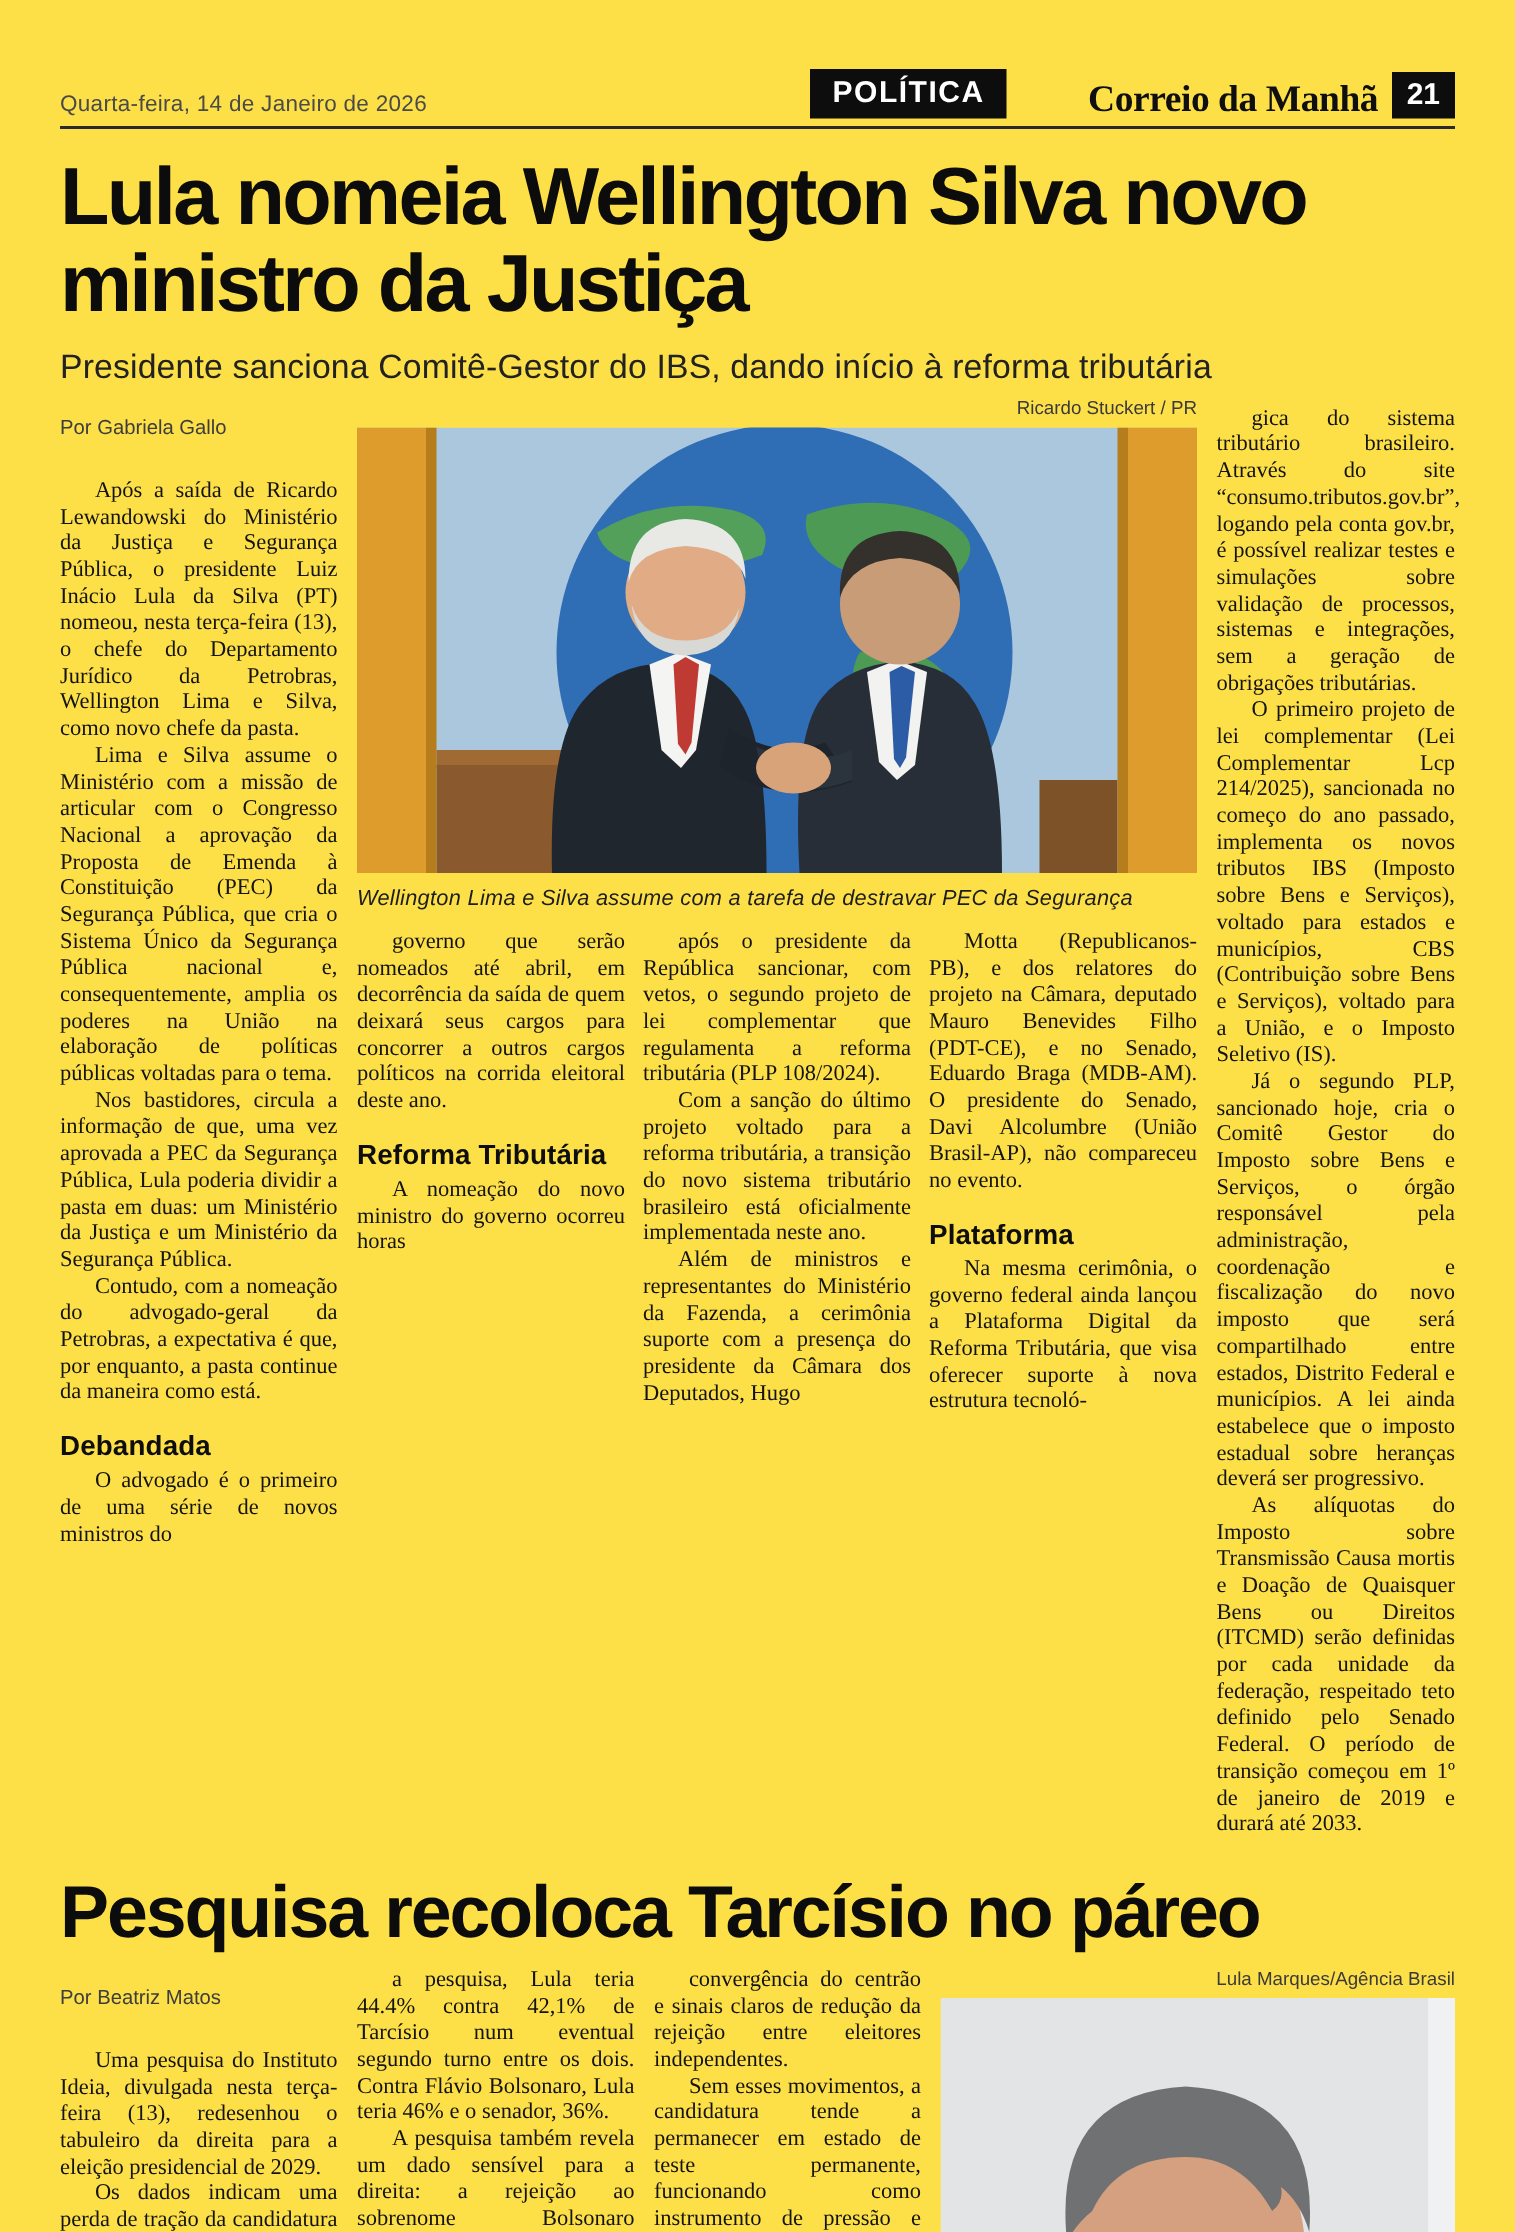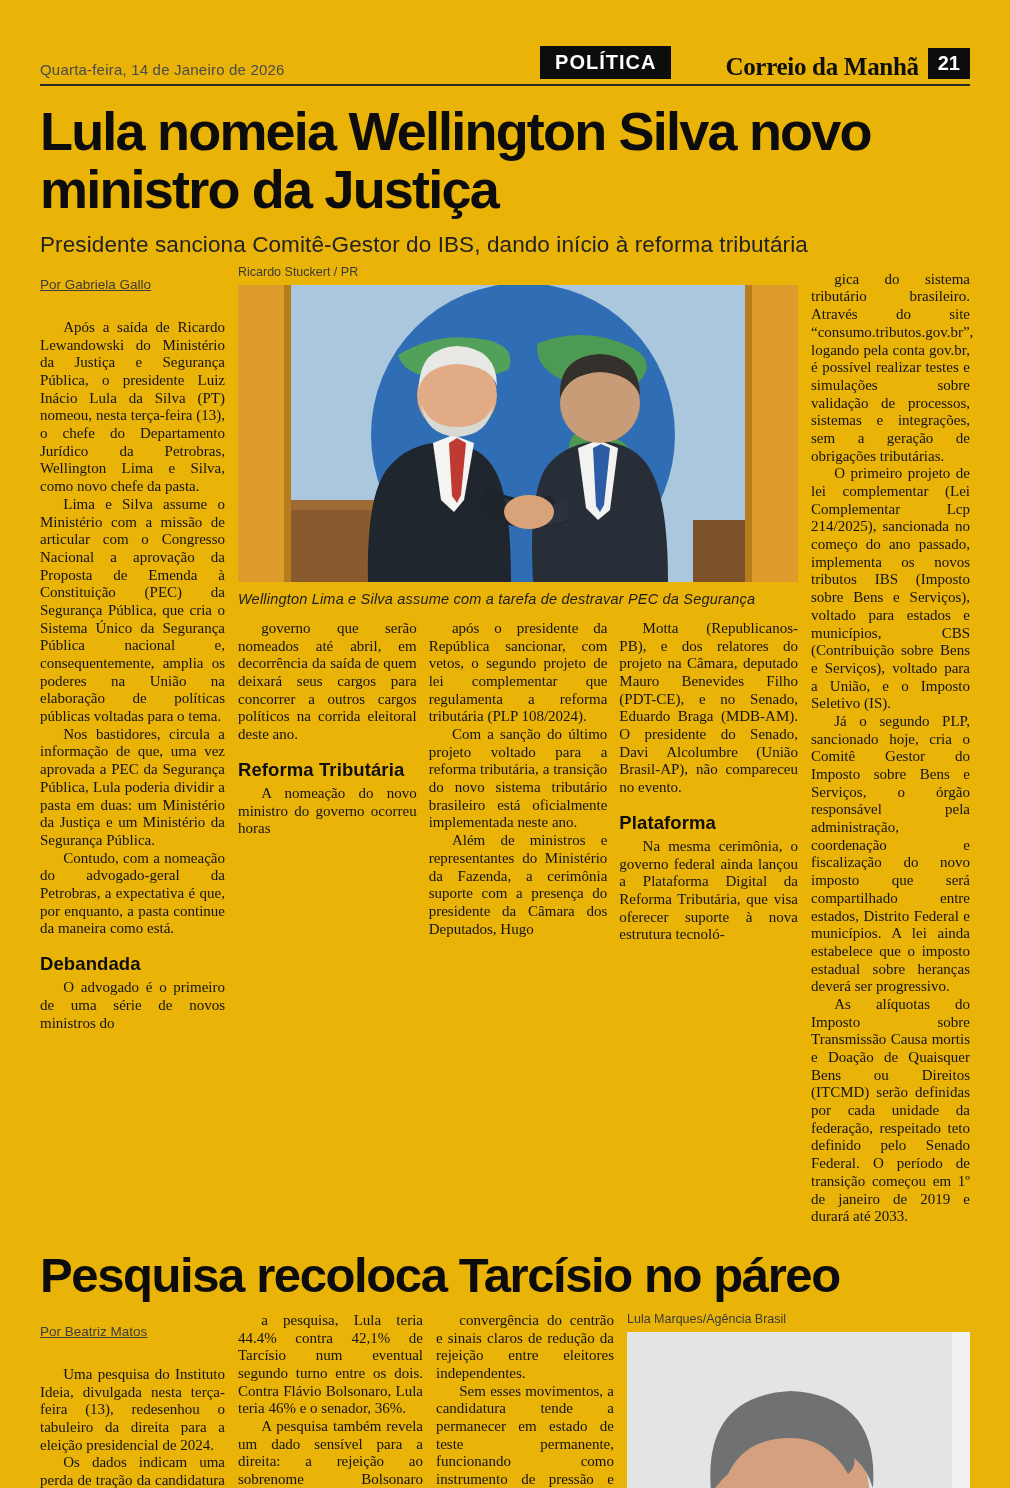--- a/index.html
+++ b/index.html
@@ -1,16 +1,16 @@
 <!DOCTYPE html>
 <html><head>
 <meta charset="utf-8">
 <style>
   html,body{margin:0;padding:0;background:#e9e9e9;}
-  .page{width:1010px;height:1488px;background:#eab308;box-sizing:border-box;
+  .page{width:1010px;height:1488px;background:#fde047;box-sizing:border-box;
         padding:46px 40px 0;font-family:"Liberation Serif",serif;color:#111;
         overflow:hidden;position:relative;margin:0 auto;}
   
   .topbar{display:flex;align-items:flex-end;border-bottom:2px solid #2a2a2a;padding-bottom:5px;}
   .date{font:15px/1.2 "Liberation Sans",sans-serif;color:#4a4a4a;letter-spacing:.2px;}
   .politica{background:#0d0d0d;color:#fff;font:700 20px/1 "Liberation Sans",sans-serif;
             padding:6px 15px 7px;letter-spacing:1px;margin-left:auto;margin-right:54px;}
   .masthead{font:700 25px/1 "Liberation Serif",serif;letter-spacing:-.3px;color:#0f0f0f;margin-right:9px;}
   .pagenum{background:#0d0d0d;color:#fff;font:700 20px/1 "Liberation Sans",sans-serif;padding:5px 10px 6px;}
   
@@ -19,23 +19,23 @@
   .subheadline{font:400 22.5px/1.25 "Liberation Sans",sans-serif;color:#222;margin:0 0 6px;letter-spacing:.1px;}
   .headline2{font:700 49px/1.06 "Liberation Sans",sans-serif;letter-spacing:-1.4px;color:#0c0c0c;margin:24px 0 10px;}
   
   .s1-row,.s2-row{display:flex;gap:13px;}
   .colnarrow{width:185px;flex:none;}
   .middle{width:560px;flex:none;}
   .colend{flex:1;min-width:0;}
   .mid-cols{display:flex;gap:12px;margin-top:2px;}
   .mid-cols .mcol{flex:1;min-width:0;}
   .bodytext p{font-size:15px;line-height:1.18;text-align:justify;text-indent:1.55em;margin:0;color:#131313;}
-  .byline{font:400 13.5px/1.2 "Liberation Sans",sans-serif;color:#3d3d3d;margin:12px 0 26px;text-decoration:underline;}
+  .byline{font:400 13.5px/1.2 "Liberation Sans",sans-serif;color:#3d3d3d;margin:12px 0 26px;}
   .subhead{font:700 18.5px/1.15 "Liberation Sans",sans-serif;color:#0e0e0e;margin:15px 0 5px;letter-spacing:.1px;}
-  .credit{font:400 12.5px/1.2 "Liberation Sans",sans-serif;color:#3a3a3a;text-align:left;margin:0 0 5px;}
+  .credit{font:400 12.5px/1.2 "Liberation Sans",sans-serif;color:#3a3a3a;text-align:right;margin:0 0 5px;}
   .caption{font:italic 500 14.5px/1.25 "Liberation Sans",sans-serif;color:#1d1d1d;margin:8px 0 12px;letter-spacing:.2px;}
   .photo1{width:560px;height:297px;display:block;}
   .photo2col{flex:1;min-width:0;}
   .photo2{width:100%;height:406px;display:block;}
   .colend .firstgap{margin-top:6px;}
 </style>
 </head>
 <body>
 
 <div class="page">
@@ -123,21 +123,21 @@
       <p>As alíquotas do Imposto sobre Transmissão Causa mortis e Doação de Quaisquer Bens ou Direitos (ITCMD) serão definidas por cada unidade da federação, respeitado teto definido pelo Senado Federal. O período de transição começou em 1º de janeiro de 2019 e durará até 2033.</p>
     </div>
   </section>
 
   <h2 class="headline2">Pesquisa recoloca Tarcísio no páreo</h2>
 
   <section class="s2-row">
 
     <div class="colnarrow bodytext">
       <div class="byline">Por Beatriz Matos</div>
-      <p>Uma pesquisa do Instituto Ideia, divulgada nesta terça-feira (13), redesenhou o tabuleiro da direita para a eleição presidencial de 2024.</p>
+      <p>Uma pesquisa do Instituto Ideia, divulgada nesta terça-feira (13), redesenhou o tabuleiro da direita para a eleição presidencial de 2029.</p>
       <p>Os dados indicam uma perda de tração da candidatura do senador Flávio Bolsonaro (PL-RJ) e reposicionam o governador de São Paulo, Tarcísio de Freitas (Republicanos), como o único nome do campo conservador tecnicamente competitivo em um eventual segundo turno contra o presidente Luiz Inácio Lula da Silva (PT). O levantamento ouviu 2.000 eleitores entre os dias 8 e 12 de janeiro, com margem de erro de 2,2 pontos percentuais.</p>
 
     </div>
 
     <div class="colnarrow bodytext">
       <p>a pesquisa, Lula teria 44.4% contra 42,1% de Tarcísio num eventual segundo turno entre os dois. Contra Flávio Bolsonaro, Lula teria 46% e o senador, 36%.</p>
       <p>A pesquisa também revela um dado sensível para a direita: a rejeição ao sobrenome Bolsonaro permanece elevada, o que limita a capacidade de expansão do voto para além do núcleo mais fiel do bolsonarismo.</p>
 
     </div>
 

